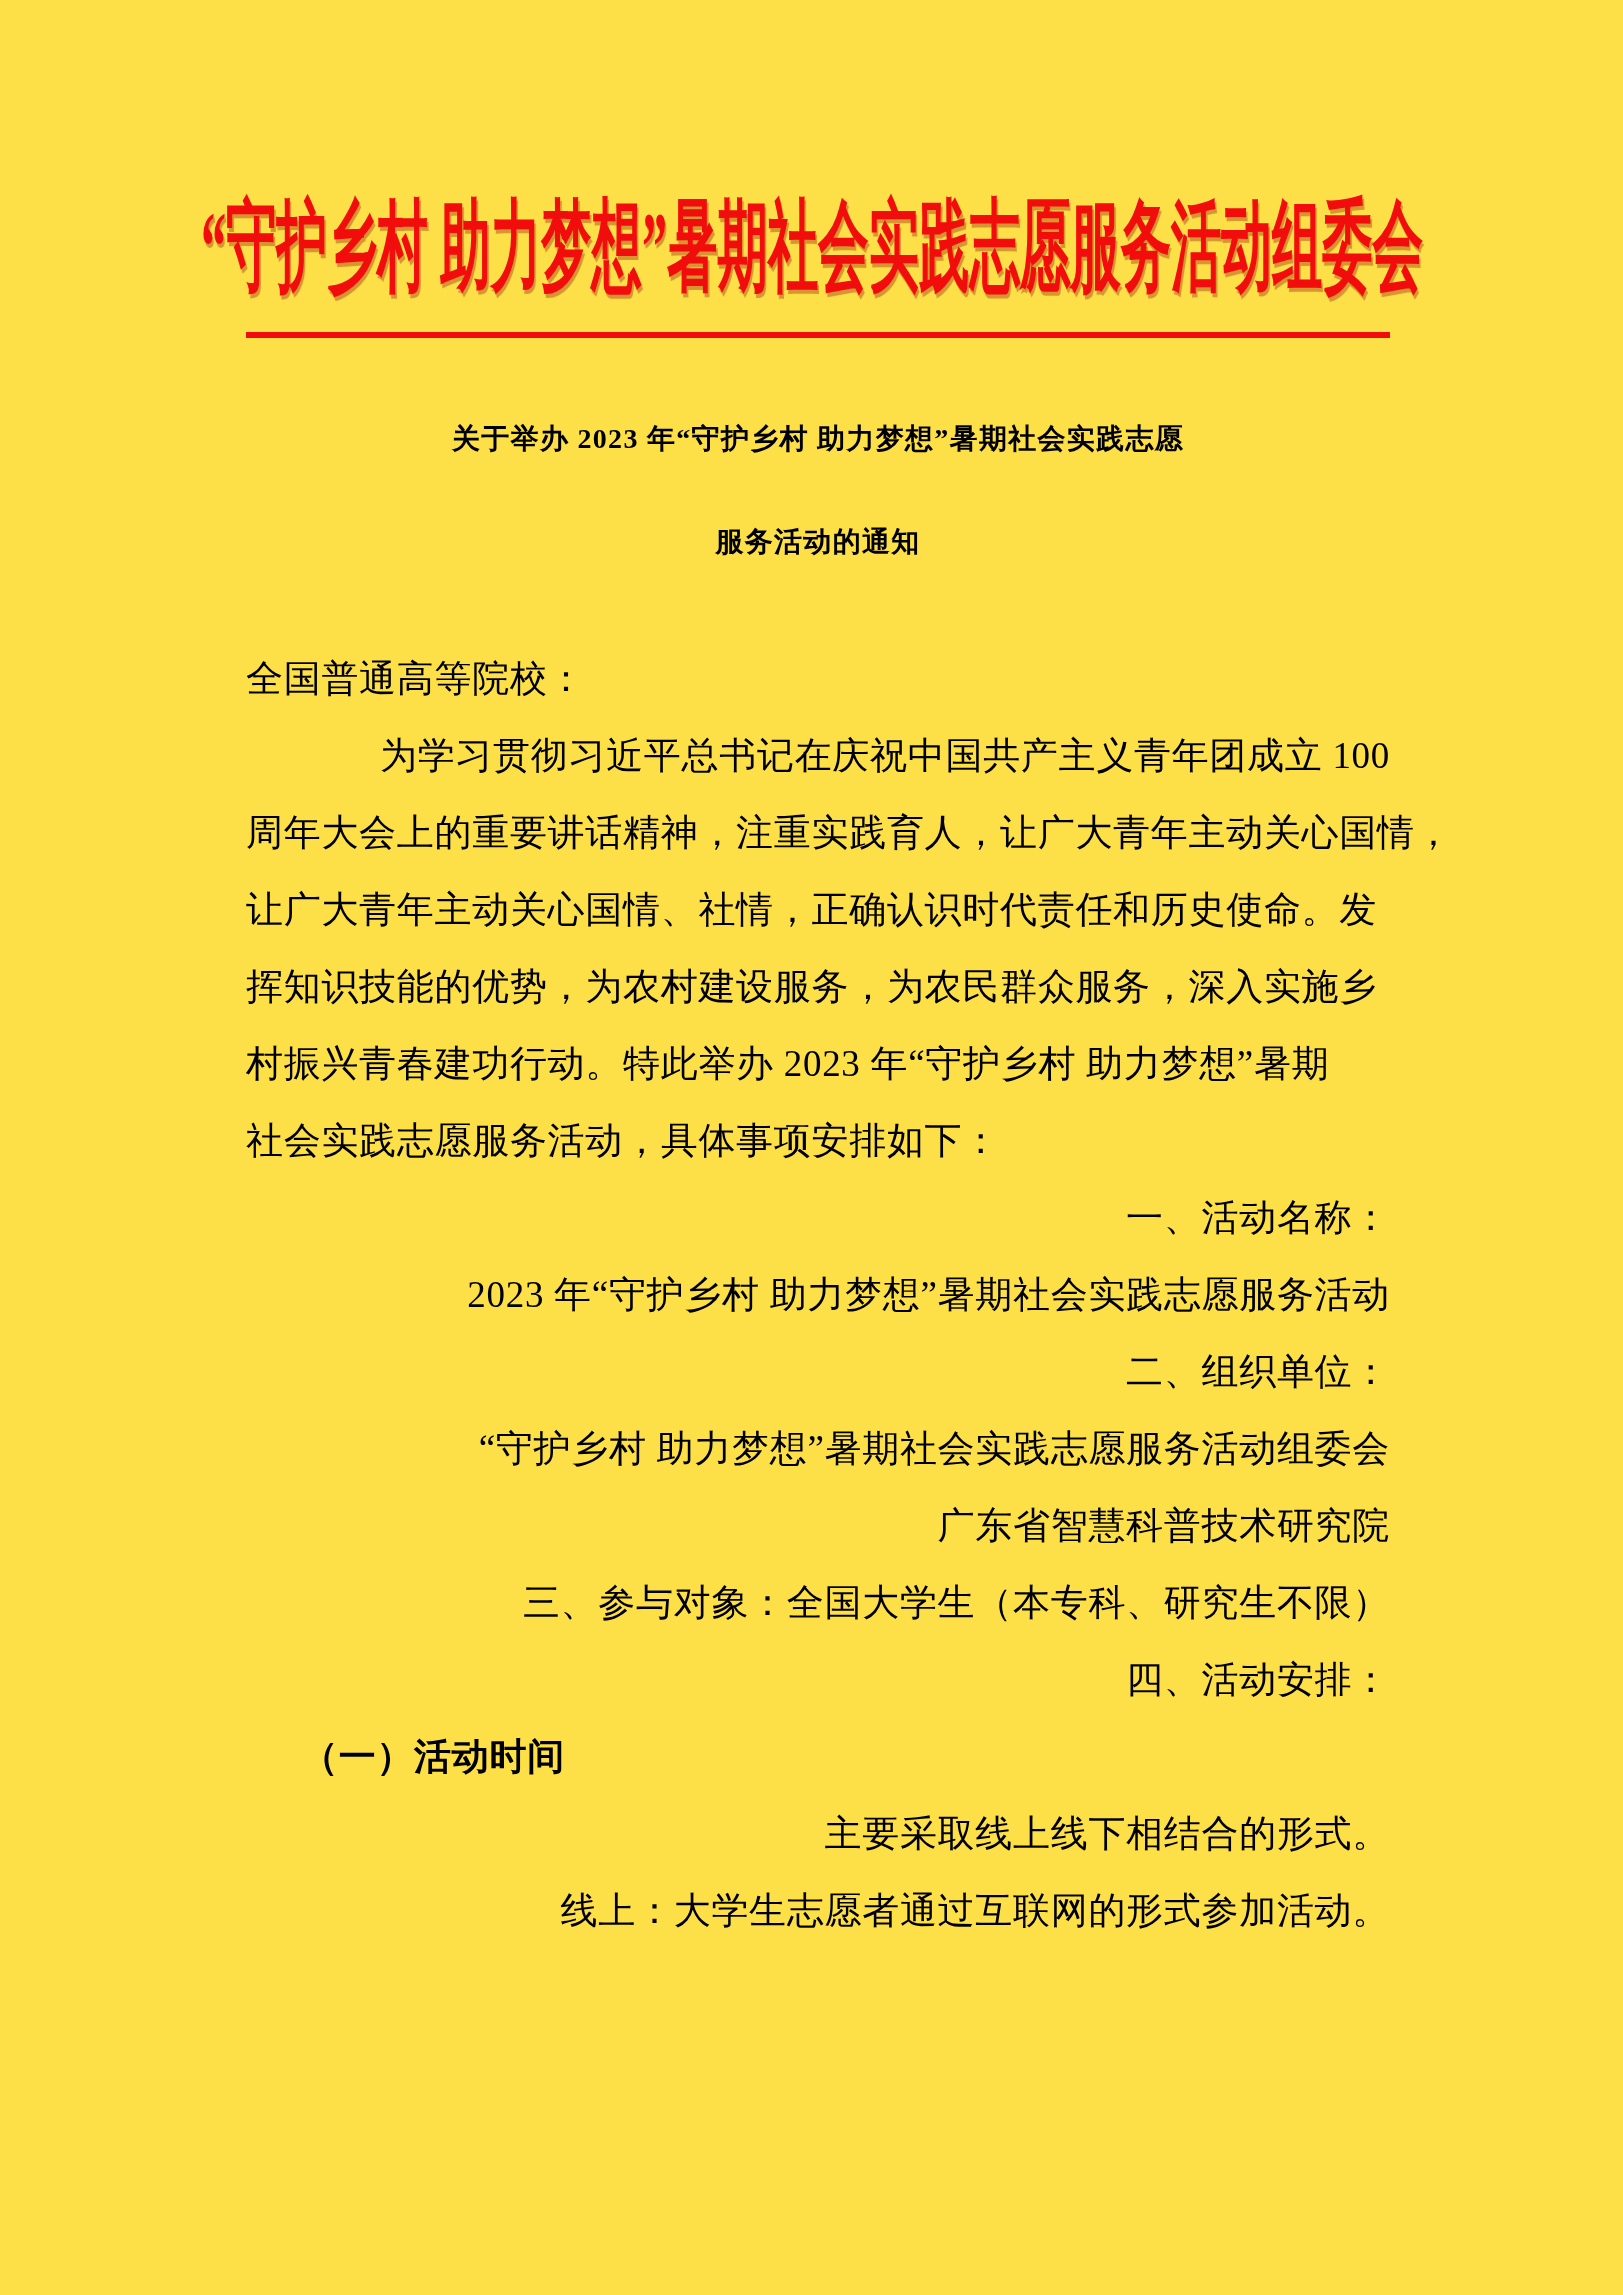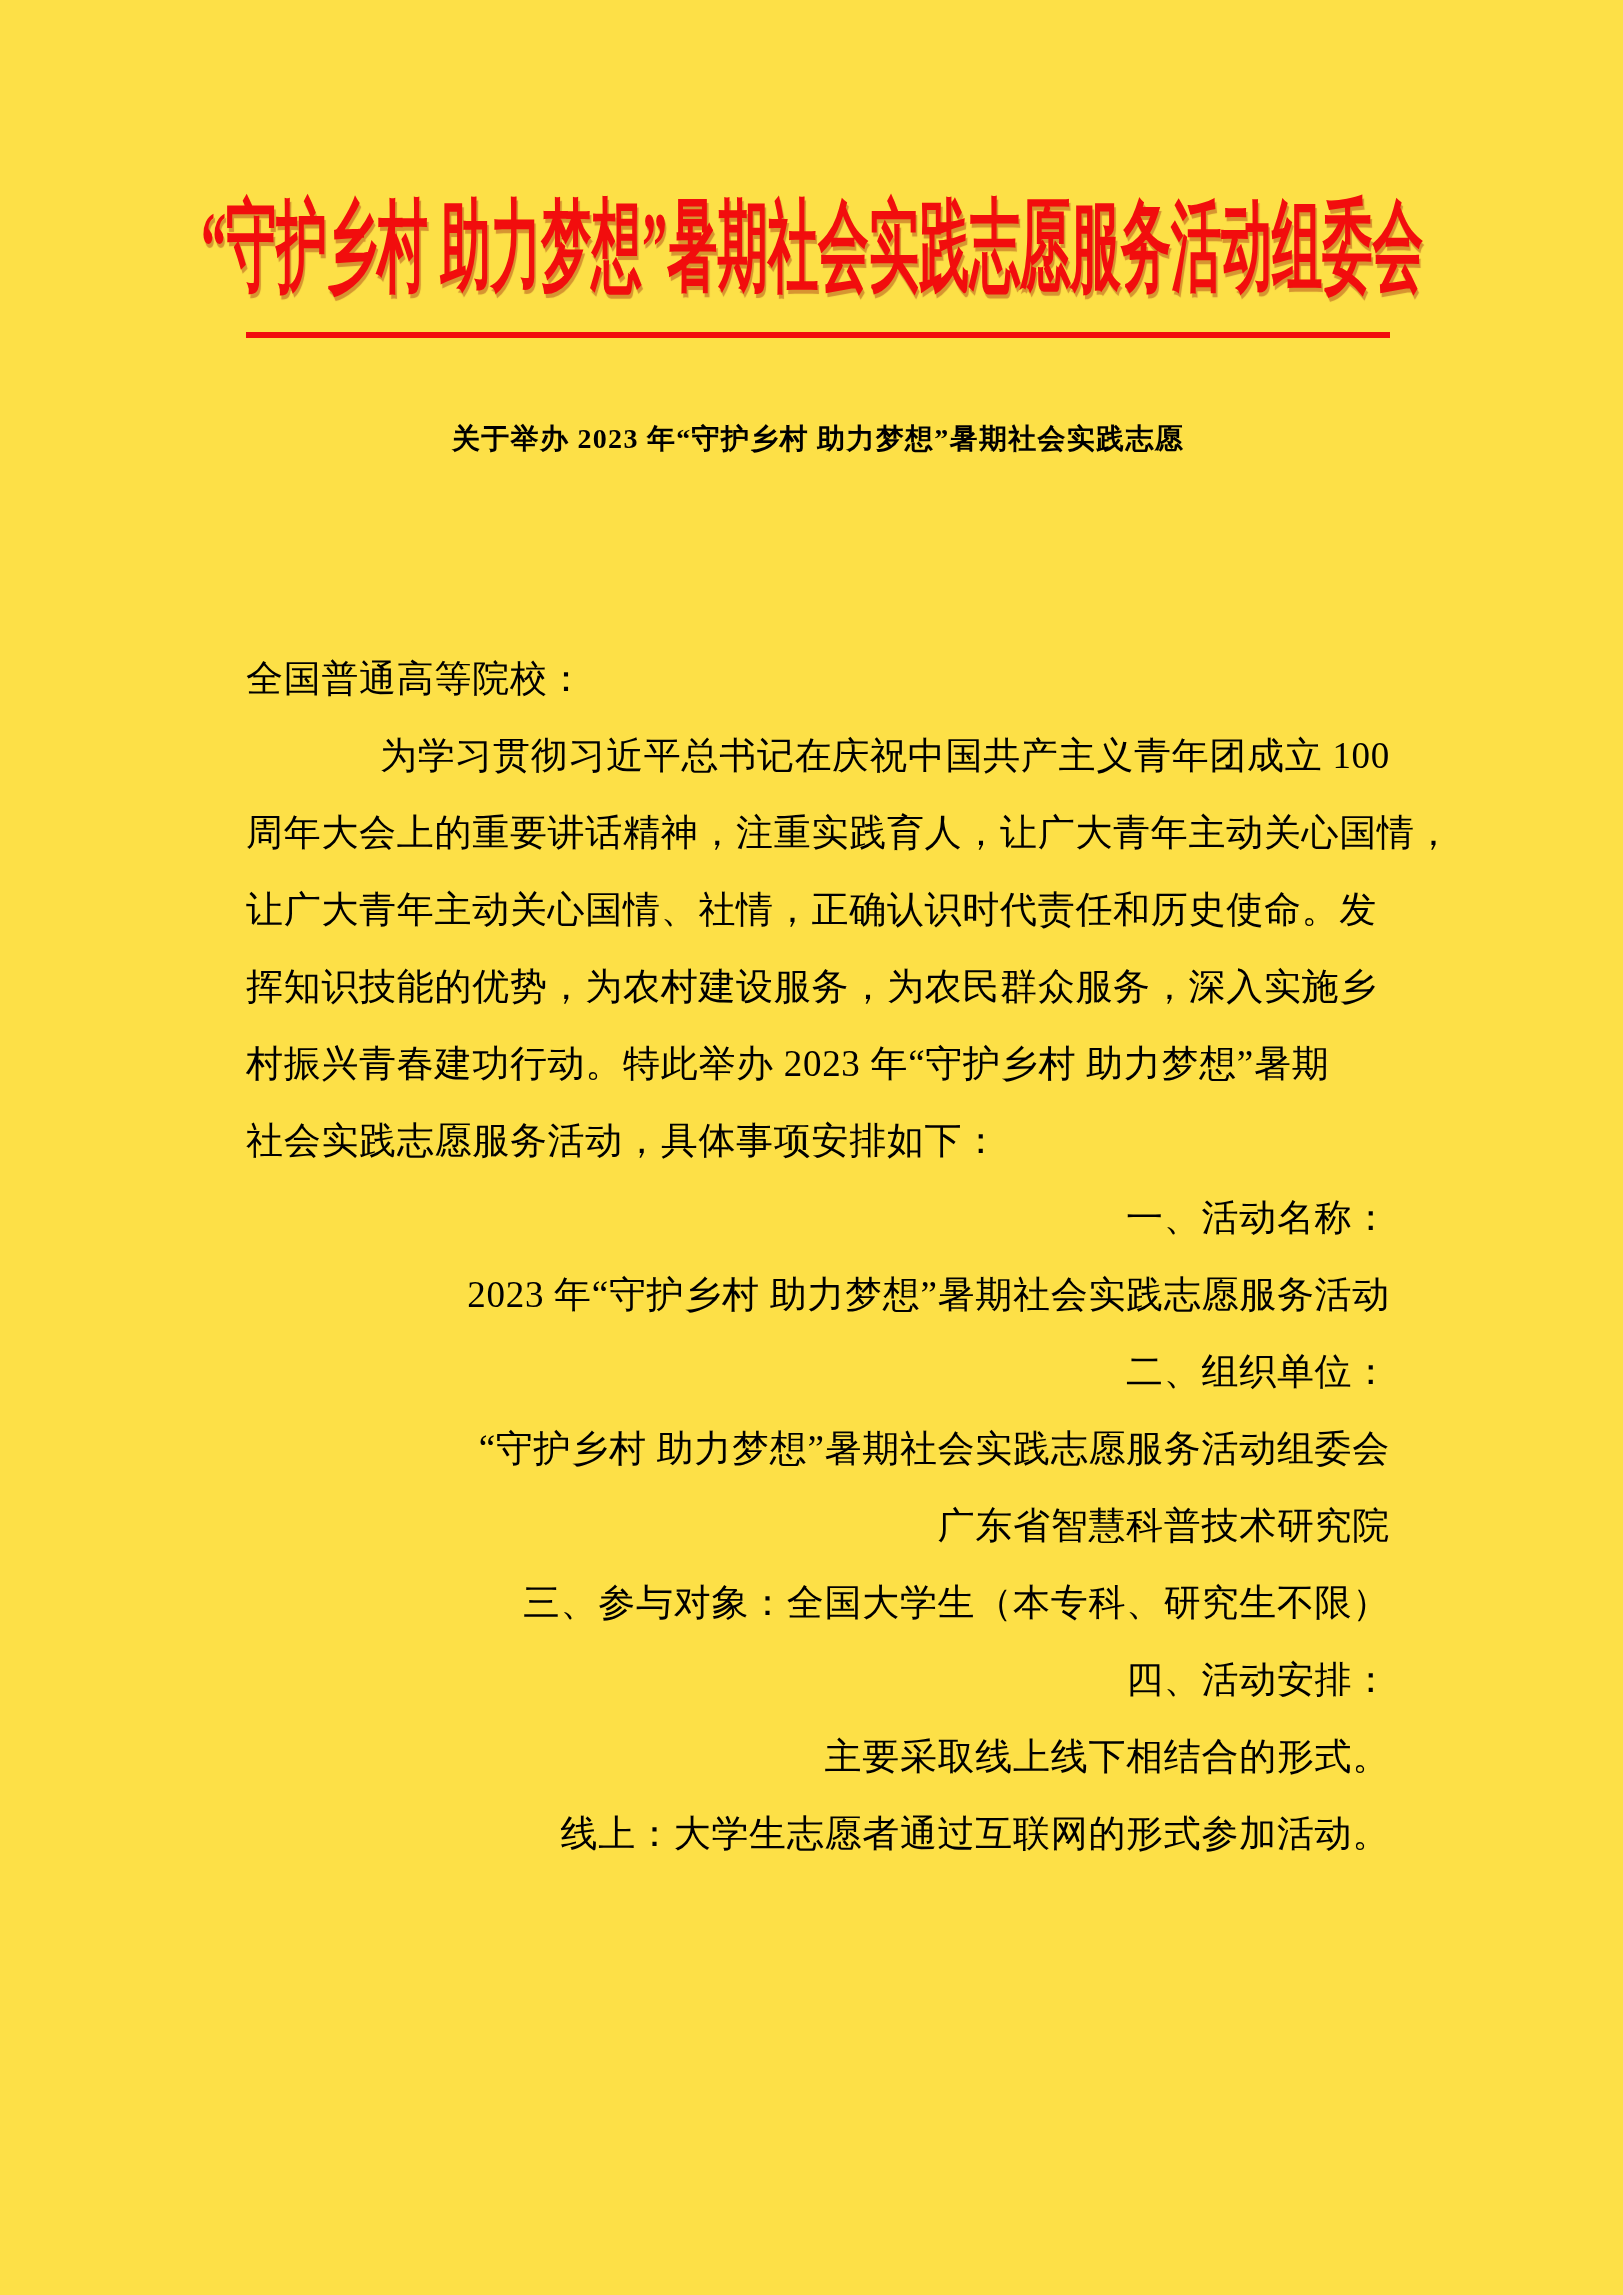--- a/index.html
+++ b/index.html
@@ -75,37 +75,39 @@
 <body>
 
 <div class="page">
 
   <div class="banner">“守护乡村 助力梦想”暑期社会实践志愿服务活动组委会</div>
 
   <div class="rule"></div>
 
   <div class="title">
     <div>关于举办 2023 年“守护乡村 助力梦想”暑期社会实践志愿</div>
+    <div>服务活动的通知</div>
   </div>
 
   <div class="doc-body">
     <div class="line">全国普通高等院校：</div>
     <div class="line ind">为学习贯彻习近平总书记在庆祝中国共产主义青年团成立 100</div>
     <div class="line">周年大会上的重要讲话精神，注重实践育人，让广大青年主动关心国情，</div>
     <div class="line">让广大青年主动关心国情、社情，正确认识时代责任和历史使命。发</div>
     <div class="line">挥知识技能的优势，为农村建设服务，为农民群众服务，深入实施乡</div>
     <div class="line">村振兴青春建功行动。特此举办 2023 年“守护乡村 助力梦想”暑期</div>
     <div class="line">社会实践志愿服务活动，具体事项安排如下：</div>
     <div class="line ind h-sans">一、活动名称：</div>
     <div class="line ind">2023 年“守护乡村 助力梦想”暑期社会实践志愿服务活动</div>
     <div class="line ind h-sans">二、组织单位：</div>
     <div class="line ind">“守护乡村 助力梦想”暑期社会实践志愿服务活动组委会</div>
     <div class="line ind">广东省智慧科普技术研究院</div>
     <div class="line ind">
       <span class="h-sans">三、参与对象：</span><span>全国大学生（本专科、研究生不限）</span>
     </div>
     <div class="line ind h-sans">四、活动安排：</div>
+    <div class="line sub h-kai-bold">（一）活动时间</div>
     <div class="line ind">主要采取线上线下相结合的形式。</div>
     <div class="line ind">线上：大学生志愿者通过互联网的形式参加活动。</div>
   </div>
 
 </div>
 
 
 </body></html>

